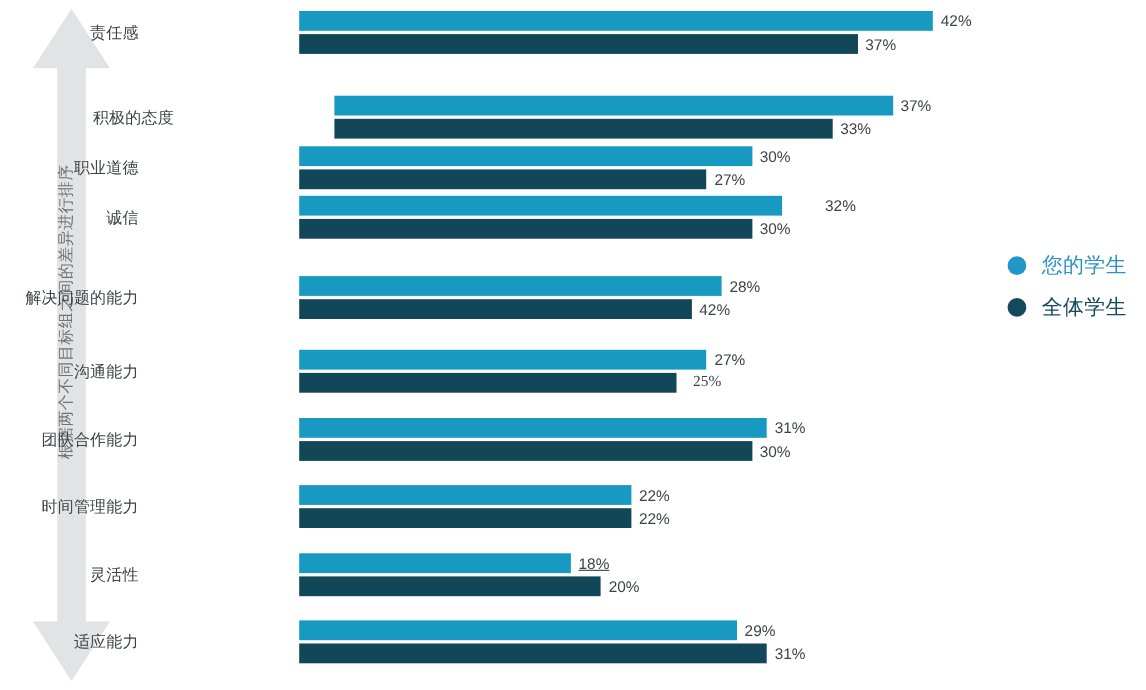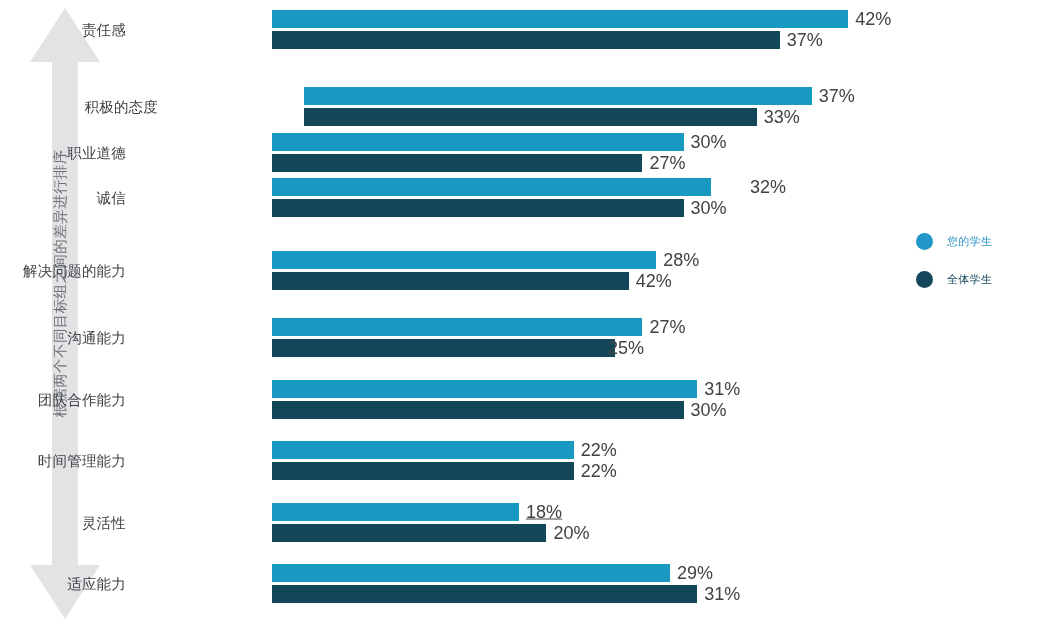--- a/index.html
+++ b/index.html
@@ -84,21 +84,21 @@
     top: 0;
     height: 18px;
   }
   .bar.yours { background: #1799c2; }
   .bar.all   { background: #114759; }
 
   .bar-value {
     position: absolute;
     top: 50%;
     transform: translateY(-50%);
-    font-size: 18px;
+    font-size: 14px;
     color: #3f4246;
     white-space: nowrap;
     padding-left: 7px;
   }
 
   
   .legend {
     position: absolute;
     left: 916px;
     top: 228px;
@@ -112,21 +112,21 @@
   .legend-dot {
     width: 17px;
     height: 17px;
     border-radius: 50%;
     flex: 0 0 auto;
   }
   .legend-dot.yours { background: #2196c9; }
   .legend-dot.all   { background: #14485c; }
   .legend-text {
     margin-left: 14px;
-    font-size: 11px;
+    font-size: 19px;
     white-space: nowrap;
     letter-spacing: 0.3px;
   }
   .legend-text.yours { color: #2d93c4; }
   .legend-text.all   { color: #15485c; }
 </style>
 </head>
 <body>
 
 <div id="chart-root">
@@ -195,21 +195,21 @@
         </div>
       </div>
       <div class="group" style="top: 318px;">
         <div class="cat-label">沟通能力</div>
         <div class="bar-row top" style="width: 430.44px;">
           <div class="bar yours" style="width: 370.44px;"></div>
           <div class="bar-value" style="left: 370.44px;">27%</div>
         </div>
         <div class="bar-row bottom" style="width: 403px;">
           <div class="bar all" style="width: 343px;"></div>
-          <div class="bar-value" style="left: 329px;">25%</div>
+          <div class="bar-value" style="left: 351px; font-family: Liberation Serif, serif;">25%</div>
         </div>
       </div>
       <div class="group" style="top: 379.6px;">
         <div class="cat-label">团队合作能力</div>
         <div class="bar-row top" style="width: 485.32px;">
           <div class="bar yours" style="width: 425.32px;"></div>
           <div class="bar-value" style="left: 425.32px;">31%</div>
         </div>
         <div class="bar-row bottom" style="width: 471.6px;">
           <div class="bar all" style="width: 411.6px;"></div>

